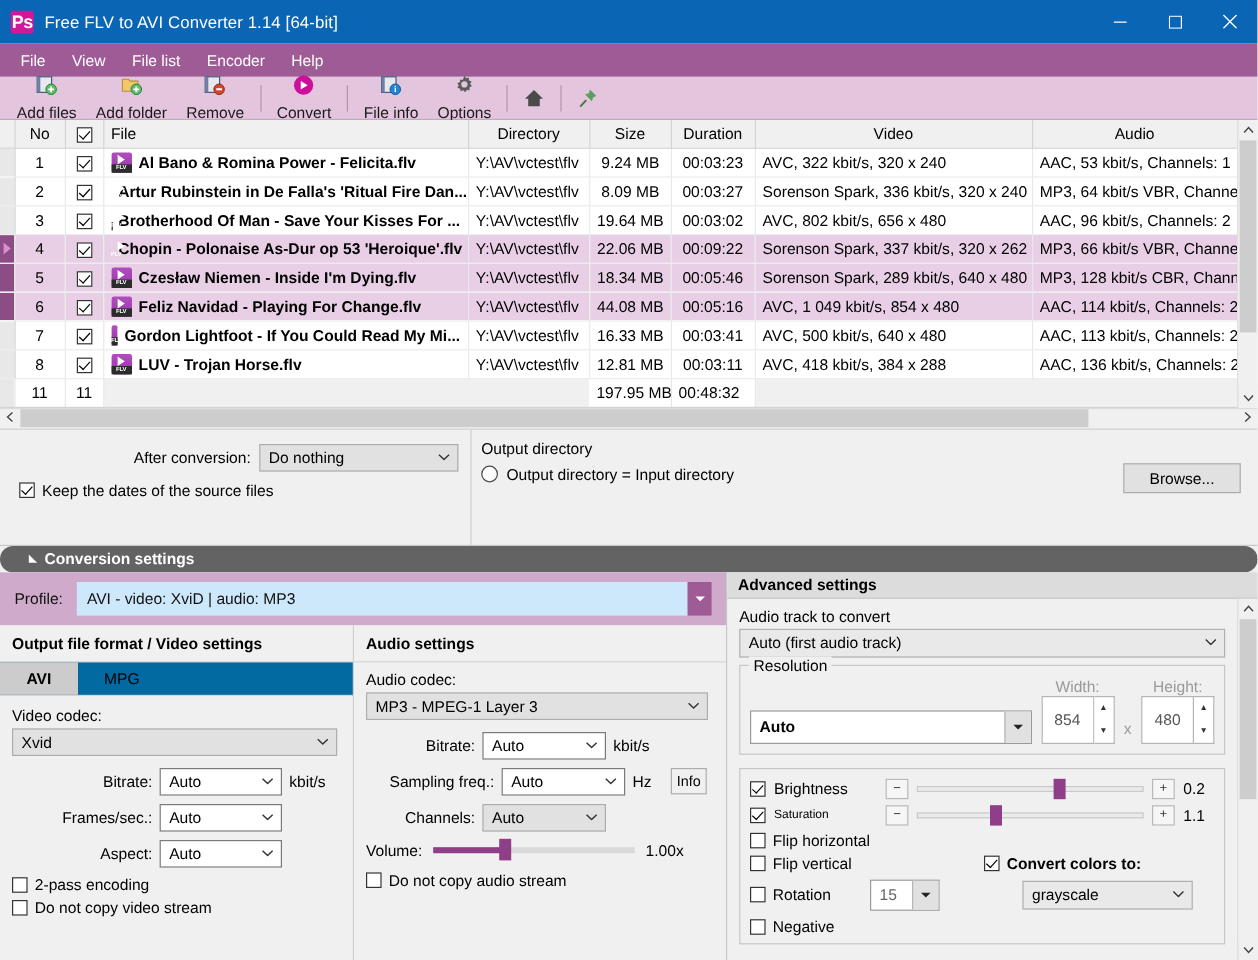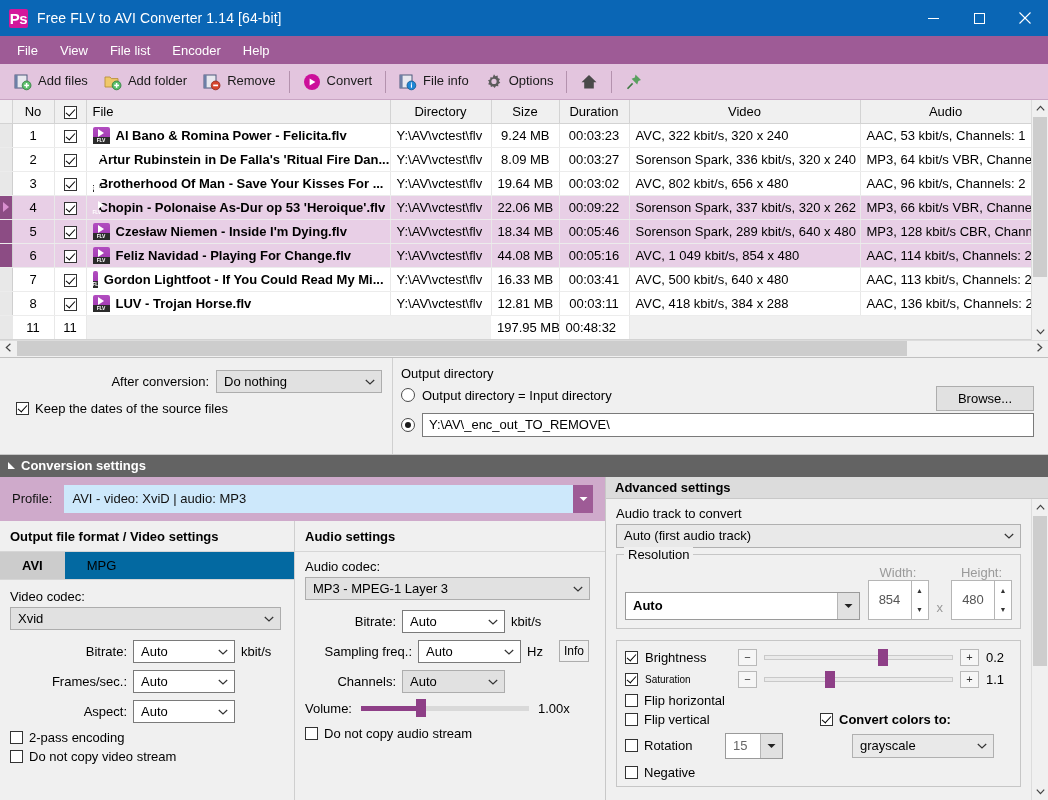--- a/index.html
+++ b/index.html
@@ -38,21 +38,21 @@
     height: 28px; flex: 0 0 28px; background: #9e5b96; display: flex; align-items: center;
     padding-left: 6px; color: #ffffff; font-size: 13px;
   }
   .menu-item { padding: 4px 11px; cursor: default; }
 
   
   .toolbar {
     height: 36px; flex: 0 0 36px; background: #e3c5de; display: flex; align-items: center;
     padding-left: 6px; border-bottom: 1px solid #c9a5c4;
   }
-  .tb-btn { display: flex; gap: 6px; padding: 4px 8px; cursor: default; }
+  .tb-btn { display: flex; align-items: center; gap: 6px; padding: 4px 8px; cursor: default; flex-direction: column; }
   .tb-label { font-size: 13px; color: #1a1a1a; }
   .tb-sep { width: 1px; height: 22px; background: #b492ae; margin: 0 5px; }
   .tb-ico { width: 18px; height: 18px; position: relative; display: block; }
 
   
   .filelist-wrap { flex: 0 0 245px; display: flex; flex-direction: column; background: #fff;
     border-bottom: 1px solid #c0c0c0; position: relative; }
   .grid { display: flex; flex: 1; min-height: 0; }
   .grid-main { flex: 1; display: flex; flex-direction: column; min-width: 0; }
   table.flist { border-collapse: collapse; width: 1031px; table-layout: fixed; }
@@ -143,21 +143,21 @@
   .textbox { height: 24px; background: #fff; border: 1px solid #7a7a7a; display: flex; align-items: center;
     padding: 0 6px; font-size: 13px; flex: 1; }
   .btn {
     height: 25px; background: #e1e1e1; border: 1px solid #adadad; font-size: 13px; color: #000;
     display: flex; align-items: center; justify-content: center; padding: 0 12px;
   }
 
   
   .convhdr {
     flex: 0 0 22px; background: #636363; color: #fff; display: flex; align-items: center;
-    padding-left: 8px; font-size: 13px; font-weight: bold; gap: 6px;
+    padding-left: 24px; font-size: 13px; font-weight: bold; gap: 6px; border-radius: 11px;
   }
   .hdr-tri { width: 0; height: 0; border-bottom: 7px solid #fff; border-right: 7px solid transparent; }
 
   
   .bottom { flex: 1; display: flex; min-height: 0; }
   .bot-left { width: 605px; display: flex; flex-direction: column; background: #f0f0f0; }
   .profilebar { flex: 0 0 44px; background: #cfaacb; display: flex; align-items: center; padding: 0 12px; }
   .profilebar .plabel { font-size: 13px; color: #111; margin-right: 12px; }
   .profile-combo {
     flex: 1; height: 28px; background: #cde8fb; border: none; display: flex; align-items: center;
@@ -562,26 +562,20 @@
         <div style="flex:1">
           <div class="radio-line">
             <span class="radio"></span>
             <span style="font-size:13px">Output directory = Input directory</span>
           </div>
         </div>
         <div class="btn" style="width:98px; margin-top:-2px;">
           <span>Browse...</span>
         </div>
       </div>
-      <div style="display:flex; align-items:center; gap:7px; margin-top:2px;">
-        <span class="radio on"></span>
-        <div class="textbox">
-          <span>Y:\AV\_enc_out_TO_REMOVE\</span>
-        </div>
-      </div>
     </div>
   </div>
 
   <div class="convhdr">
     <div class="hdr-tri"></div>
     <span>Conversion settings</span>
   </div>
 
   <div class="bottom">
 

